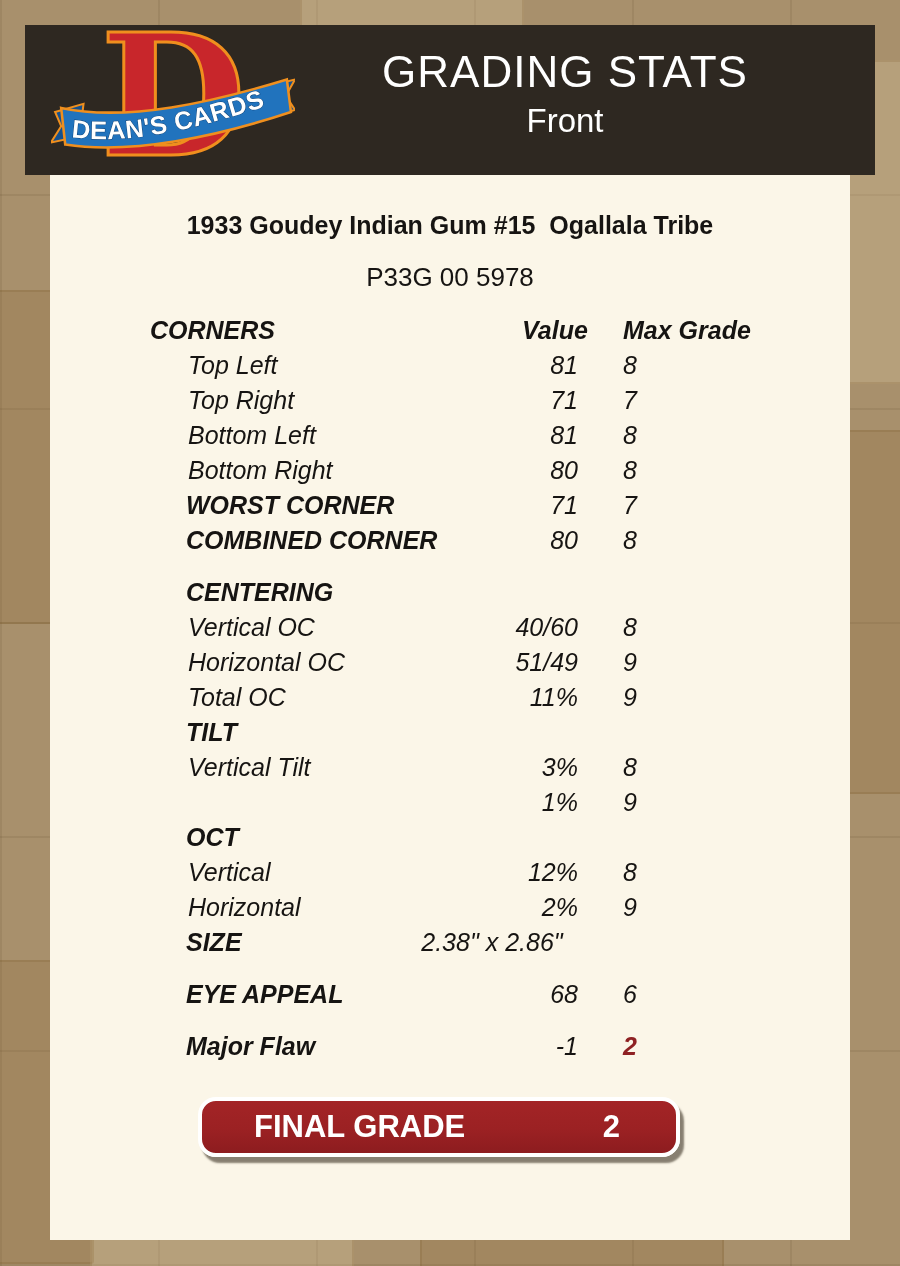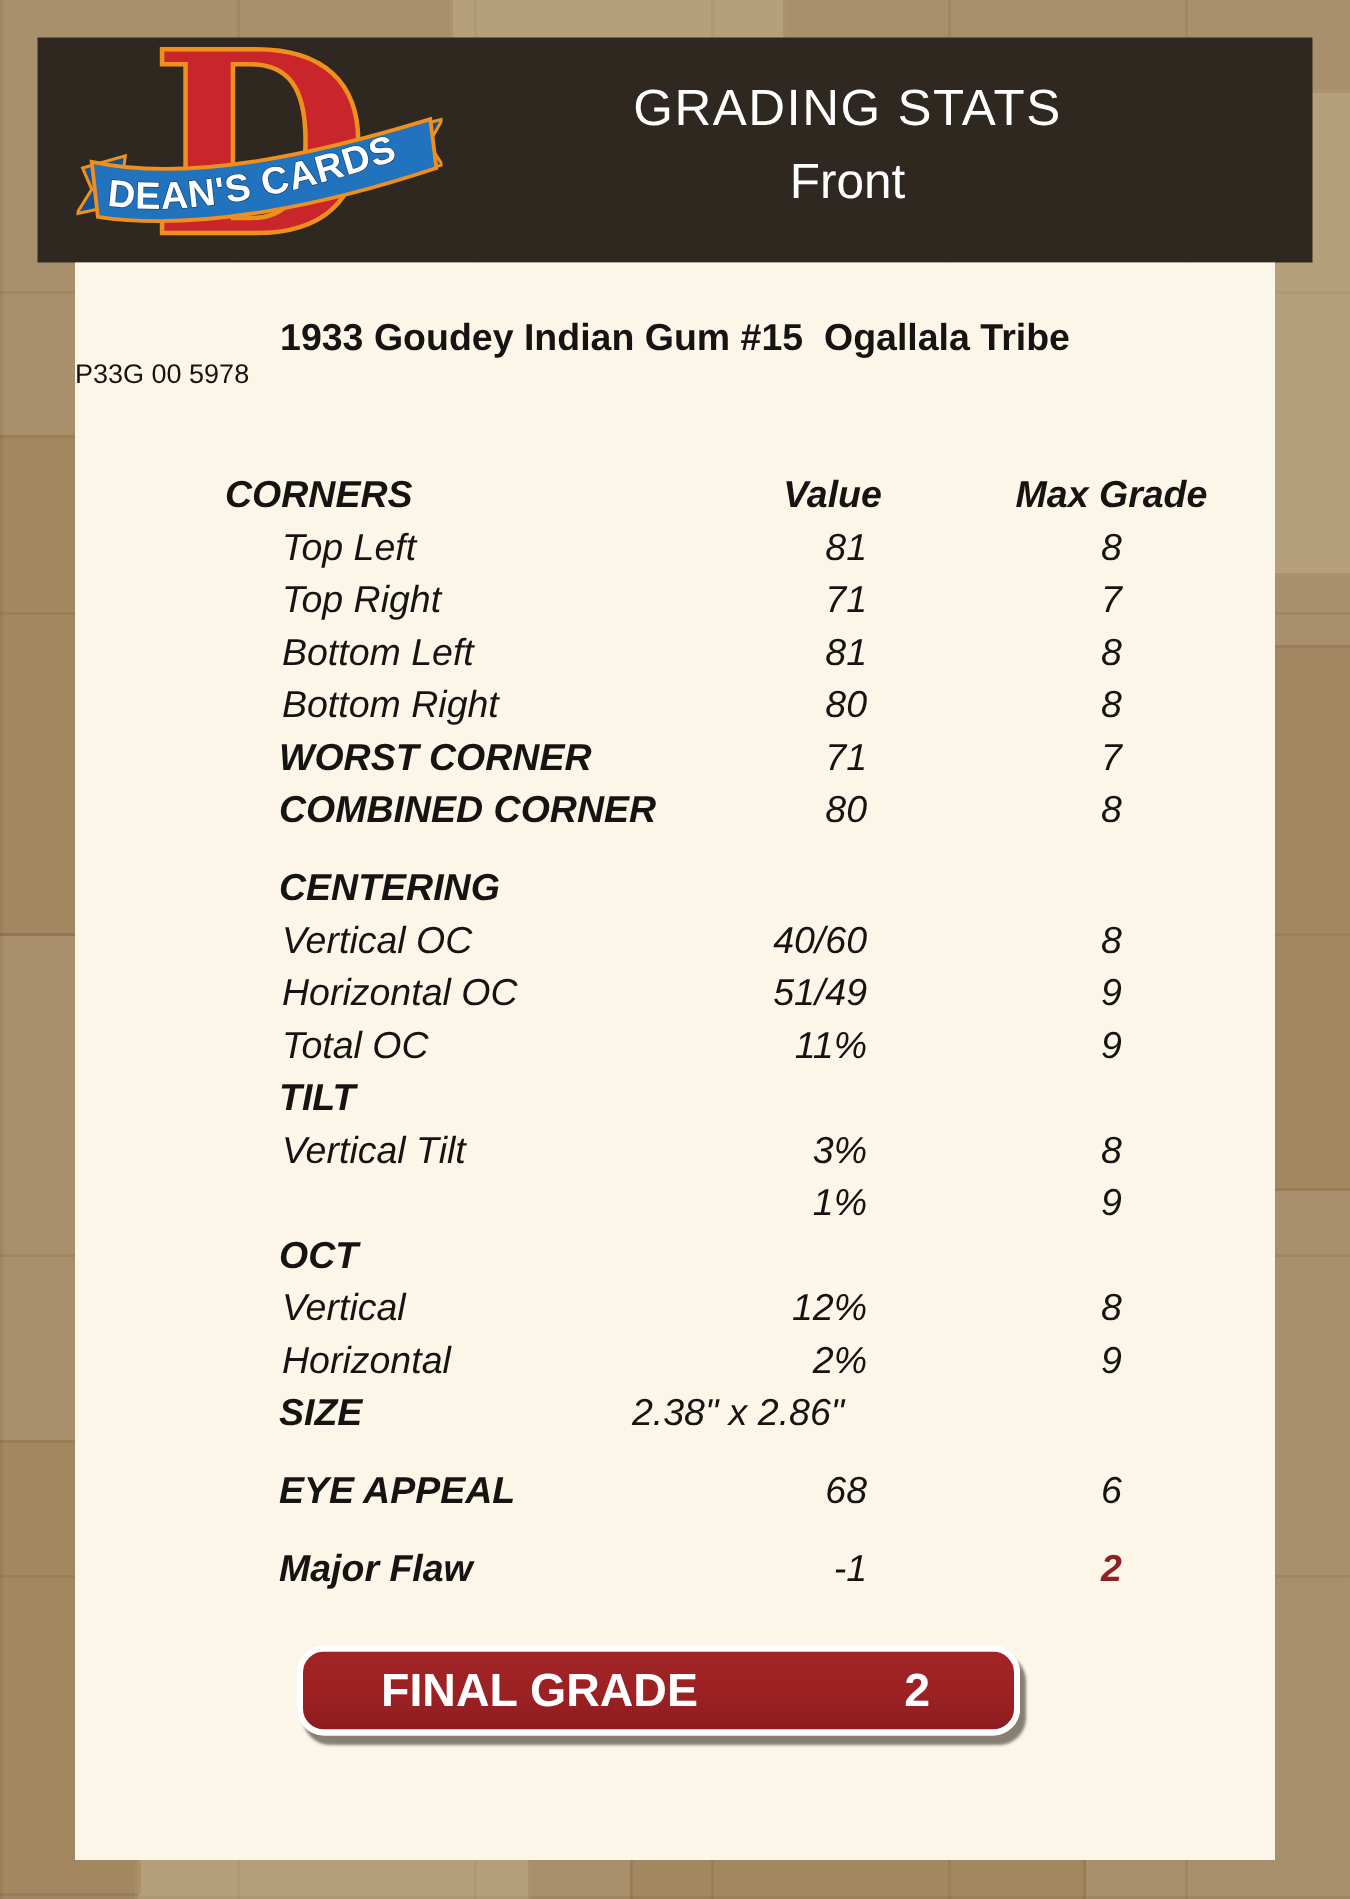--- a/index.html
+++ b/index.html
@@ -18,44 +18,44 @@
     background-image:
       repeating-linear-gradient(90deg, rgba(70,50,20,0.10) 0 2px, transparent 2px 158px),
       repeating-linear-gradient(0deg, rgba(70,50,20,0.10) 0 2px, transparent 2px 214px);
   }
   .smudge{position:absolute;background:rgba(140,105,55,0.22);border:2px solid rgba(120,90,40,0.22);border-radius:3px;}
   .smudge.light{background:rgba(220,200,160,0.28);border-color:rgba(120,90,40,0.18);}
 
   
   .header-bar{position:absolute;left:25px;top:25px;width:850px;height:150px;background:var(--header-bg);}
   .header-text{position:absolute;left:230px;top:20px;width:620px;text-align:center;color:#fff;}
-  .header-title{font-size:34px;line-height:54px;letter-spacing:1px;}
+  .header-title{font-size:44px;line-height:54px;letter-spacing:1px;}
   .header-subtitle{font-size:33px;line-height:44px;}
 
   
   .logo{position:absolute;left:26px;top:4px;width:244px;height:146px;}
   .logo-d{position:absolute;left:0;top:-8px;width:100%;text-align:center;
     font-family:"DejaVu Serif",serif;font-weight:bold;font-size:168px;line-height:150px;
     color:#c8262b;-webkit-text-stroke:3px #ef8f1e;text-shadow:0 0 2px #7a1215;}
   .ribbon{position:absolute;left:0;top:40px;width:244px;height:88px;}
 
   
   .panel{position:absolute;left:50px;top:175px;width:800px;height:1065px;background:var(--panel-bg);color:var(--ink);}
   .card-title{position:absolute;top:32px;left:0;width:100%;text-align:center;font-weight:bold;font-size:25px;line-height:36px;white-space:pre;}
-  .card-serial{position:absolute;top:56px;left:0;width:100%;font-size:18px;line-height:36px;}
+  .card-serial{position:absolute;top:84px;left:0;width:100%;text-align:center;font-size:26px;line-height:36px;}
 
   
   .table{position:absolute;top:138px;left:0;width:100%;font-style:italic;}
   .row{position:relative;height:35px;}
   .spacer{height:17px;}
   .cell{position:absolute;top:0;line-height:35px;font-size:25px;color:var(--ink);white-space:pre;}
   .cell.label{left:100px;}
   .row.item .cell.label{left:138px;}
   .cell.value{left:330px;width:198px;text-align:right;}
-  .cell.max{left:591px;width:200px;text-align:center;}
+  .cell.max{left:573px;width:200px;}
   .row.columns .cell{font-weight:bold;}
   .row.columns .cell.value{left:405px;width:200px;text-align:center;}
   .row.section .cell.label{font-weight:bold;margin-left:36px;}
   .row.value-wide .cell.value{left:322px;width:240px;text-align:center;}
   .row.max-red .cell.max{color:var(--flaw);font-weight:bold;}
 
   
   .final-grade{position:absolute;left:148px;top:922px;width:482px;height:60px;box-sizing:border-box;
     background:linear-gradient(#a32426,var(--accent) 55%,#8d1c1f);
     border:4px solid #fff;border-radius:18px;

